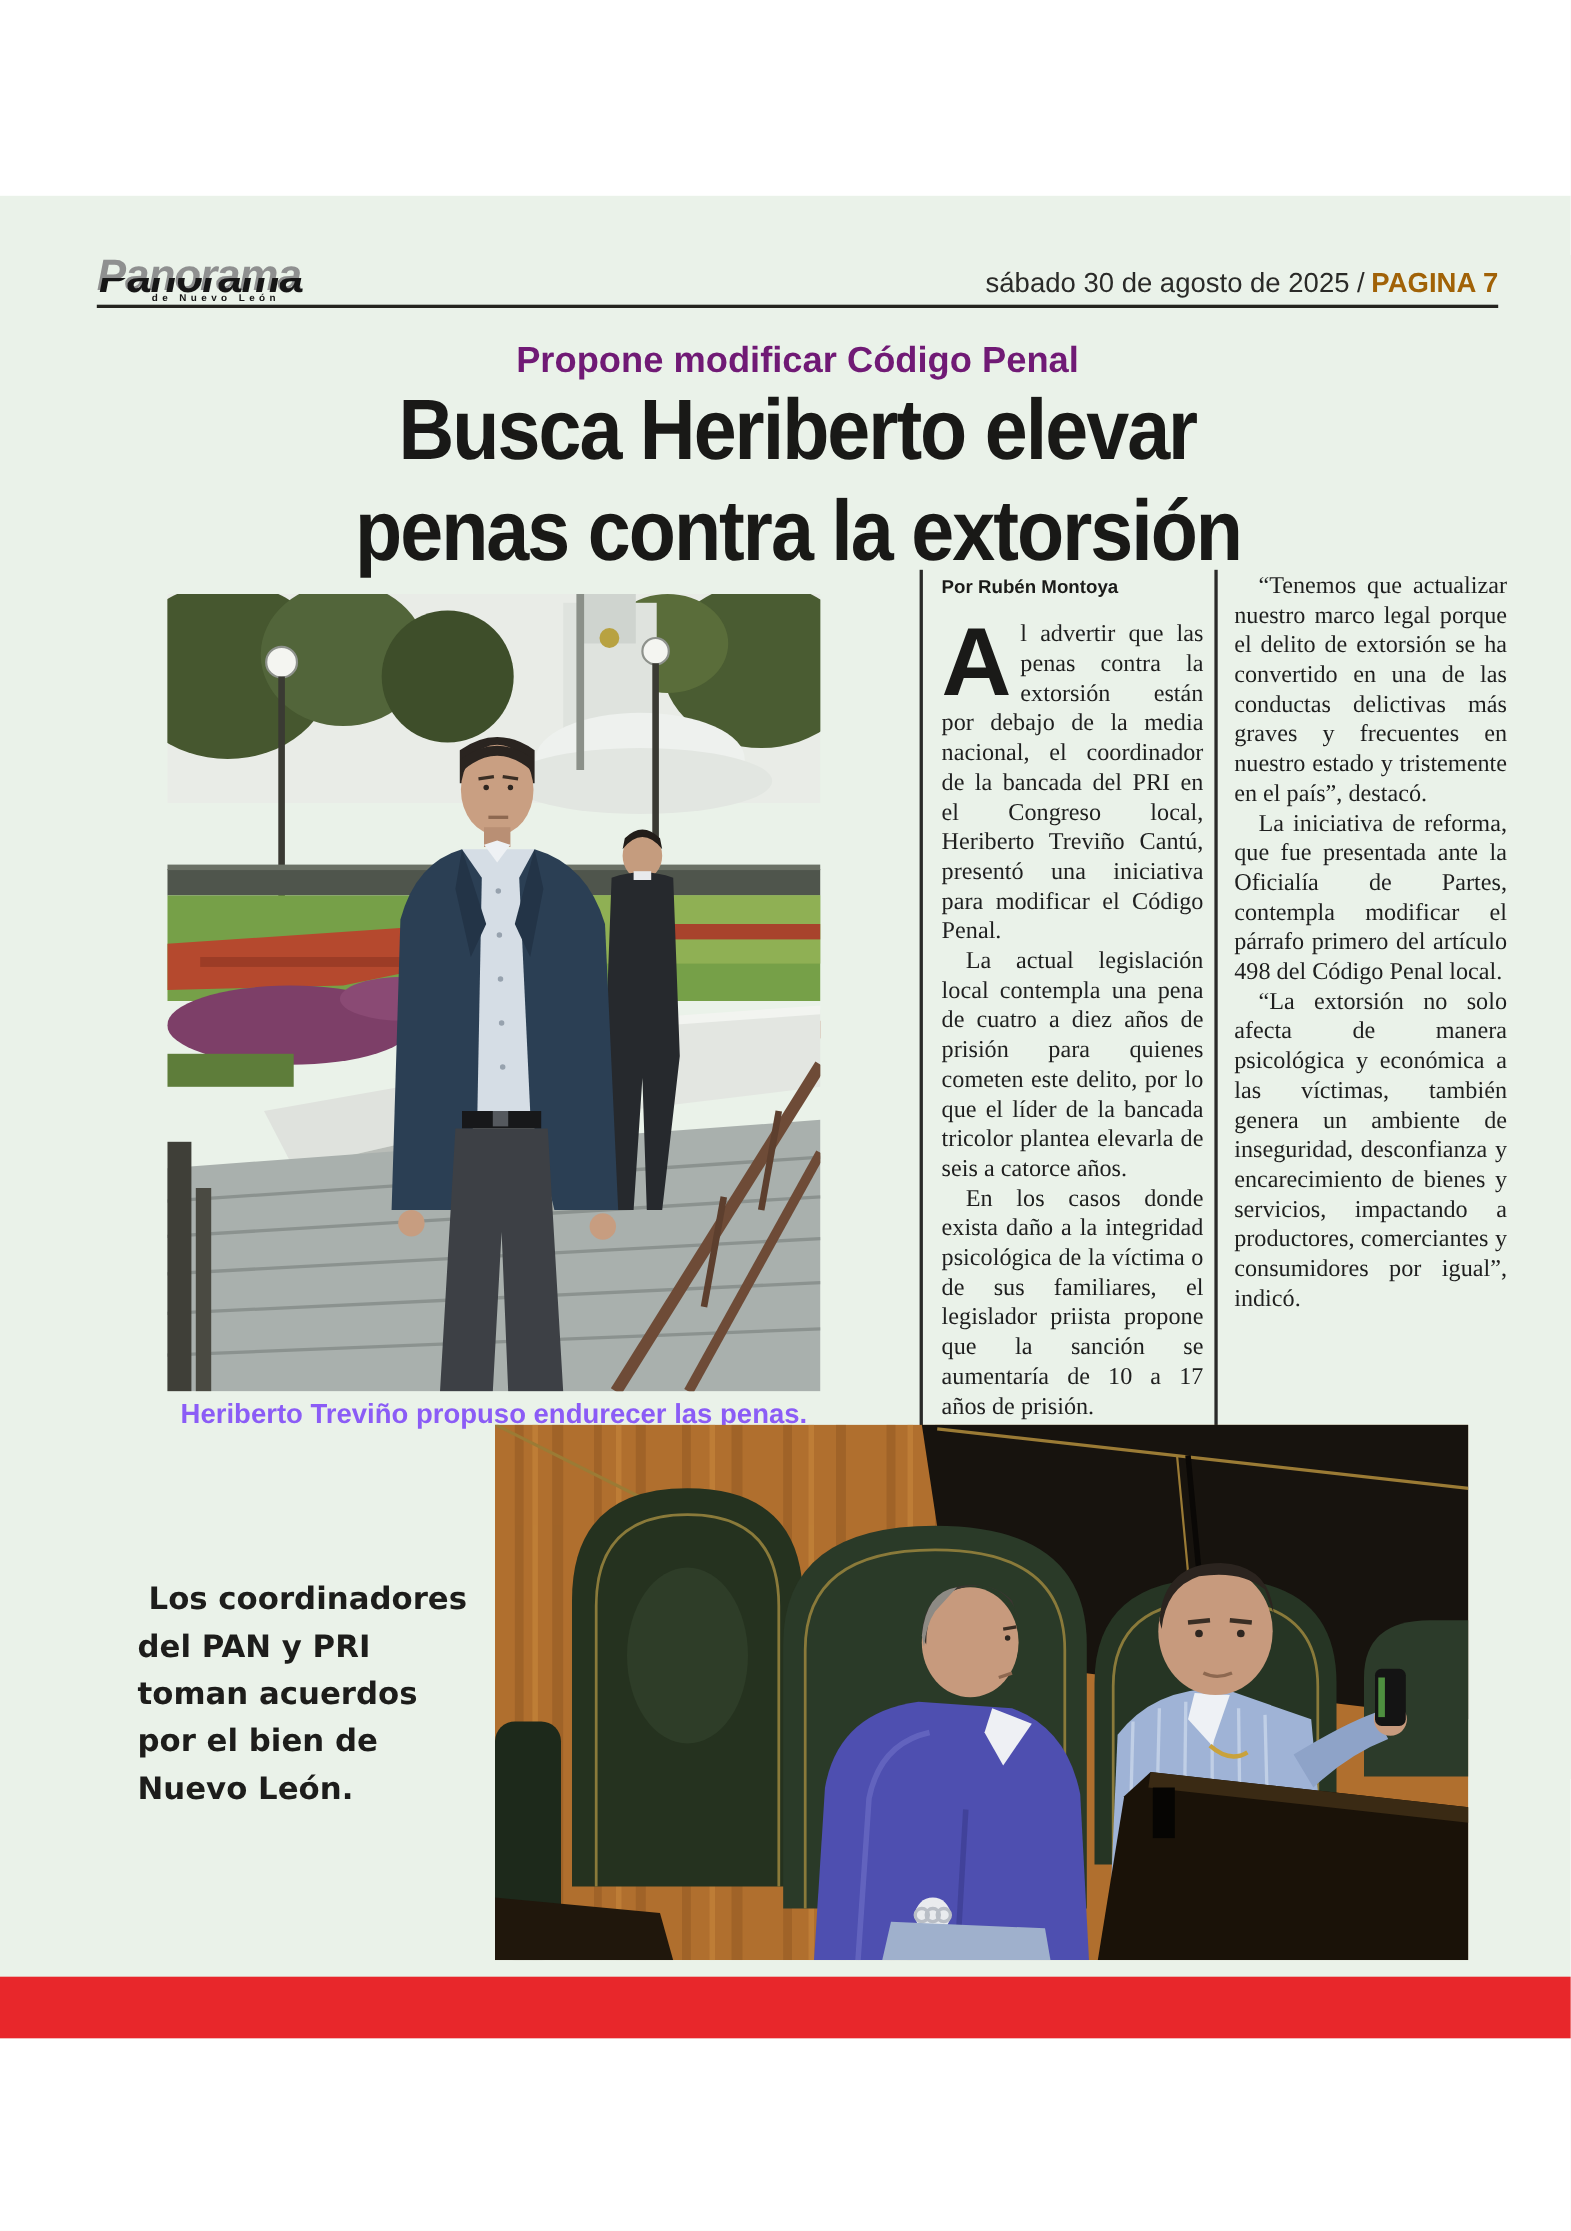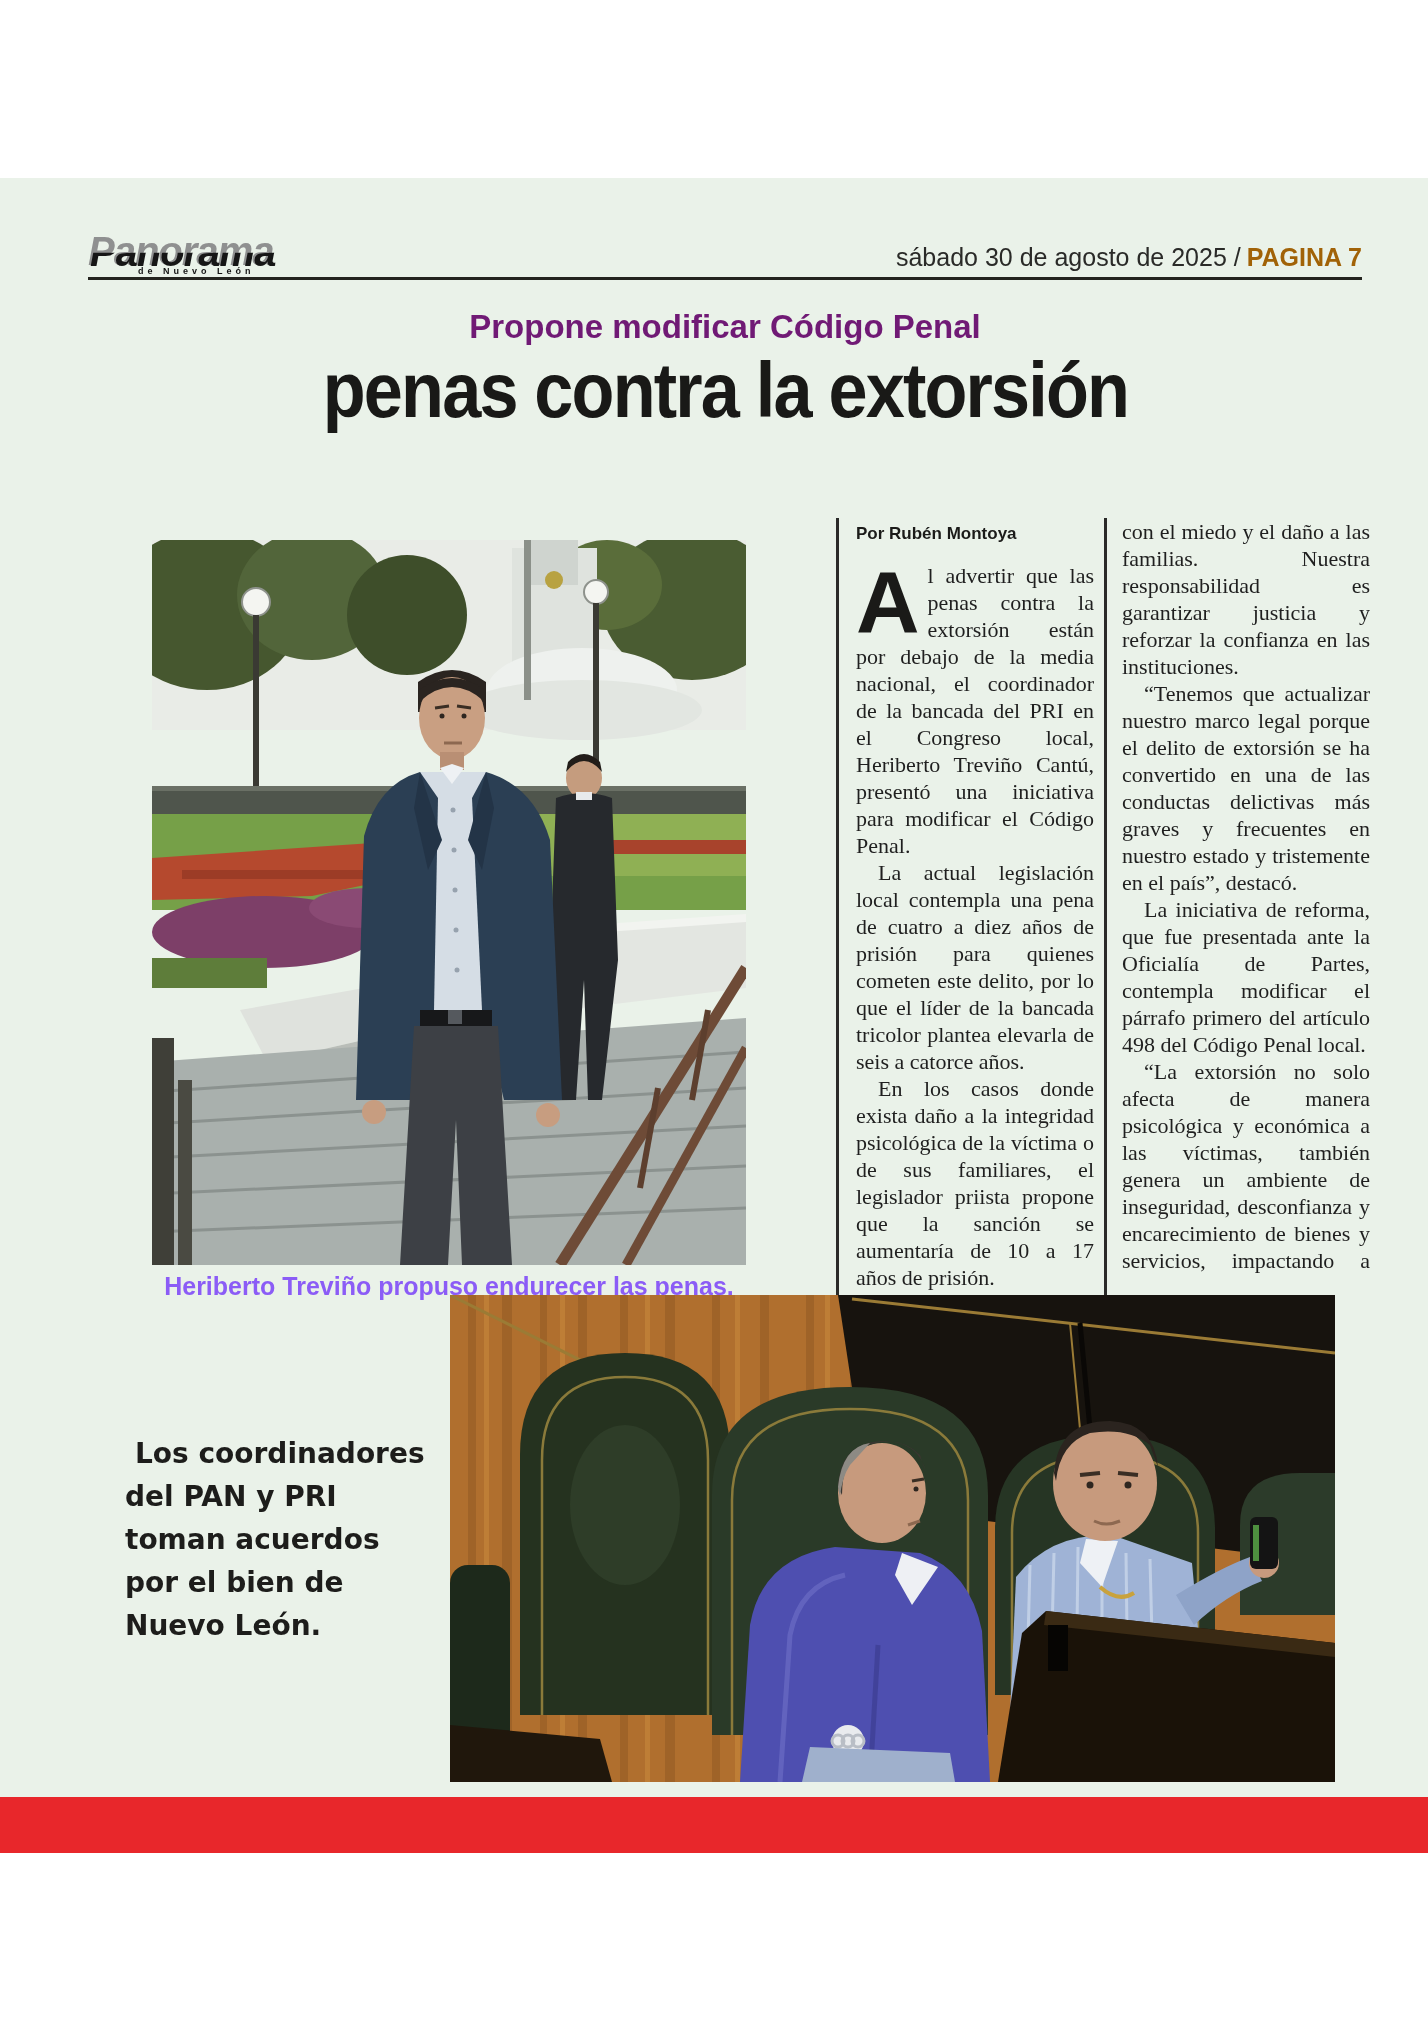--- a/index.html
+++ b/index.html
@@ -91,20 +91,21 @@
     <div class="logo-sub">de Nuevo León</div>
   </div>
 </div>
 <div class="dateline">
   <span>sábado 30 de agosto de 2025 /</span><span class="pg">PAGINA 7</span>
 </div>
 <div class="header-rule"></div>
 
 <div class="kicker">Propone modificar Código Penal</div>
 <div class="headline">
+  <span class="headline-line"><span>Busca Heriberto elevar</span></span>
   <span class="headline-line"><span>penas contra la extorsión</span></span>
 </div>
 
 <div class="main-photo">
   <svg viewBox="0 0 594 725" preserveAspectRatio="none">
 
     <rect x="0" y="0" width="594" height="190" fill="#e9ece7"></rect>
 
     <ellipse cx="55" cy="70" rx="95" ry="80" fill="#46572f"></ellipse>
     <ellipse cx="160" cy="55" rx="75" ry="65" fill="#52653a"></ellipse>
@@ -208,21 +209,20 @@
 <div class="byline">Por Rubén Montoya</div>
 
 <div class="body-col col1">
   <p><span class="dropcap">A</span><span>l advertir que las penas contra la extorsión están por debajo de la media nacional, el coordinador de la bancada del PRI en el Congreso local, Heriberto Treviño Cantú, presentó una iniciativa para modificar el Código Penal.</span></p>
   <p class="indent">La actual legislación local contempla una pena de cuatro a diez años de prisión para quienes cometen este delito, por lo que el líder de la bancada tricolor plantea elevarla de seis a catorce años.</p>
   <p class="indent">En los casos donde exista daño a la integridad psicológica de la víctima o de sus familiares, el legislador priista propone que la sanción se aumentaría de 10 a 17 años de prisión.</p>
   <p class="indent">“Con esta reforma buscamos enviar un mensaje claro, en Nuevo León no hay cabida para quienes pretendan lucrar</p>
 </div>
 
 <div class="body-col col2">
-  <p>con el miedo y el daño a las familias. Nuestra responsabilidad es garantizar justicia y reforzar la confianza en las instituciones.</p>
   <p class="indent">“Tenemos que actualizar nuestro marco legal porque el delito de extorsión se ha convertido en una de las conductas delictivas más graves y frecuentes en nuestro estado y tristemente en el país”, destacó.</p>
   <p class="indent">La iniciativa de reforma, que fue presentada ante la Oficialía de Partes, contempla modificar el párrafo primero del artículo 498 del Código Penal local.</p>
   <p class="indent">“La extorsión no solo afecta de manera psicológica y económica a las víctimas, también genera un ambiente de inseguridad, desconfianza y encarecimiento de bienes y servicios, impactando a productores, comerciantes y consumidores por igual”, indicó.</p>
 </div>
 
 <div class="bottom-photo">
   <svg viewBox="0 0 885 487" preserveAspectRatio="none">
 
     <rect x="0" y="0" width="885" height="487" fill="#b06f2e"></rect>
     <g fill="#8f5823" opacity="0.5">

